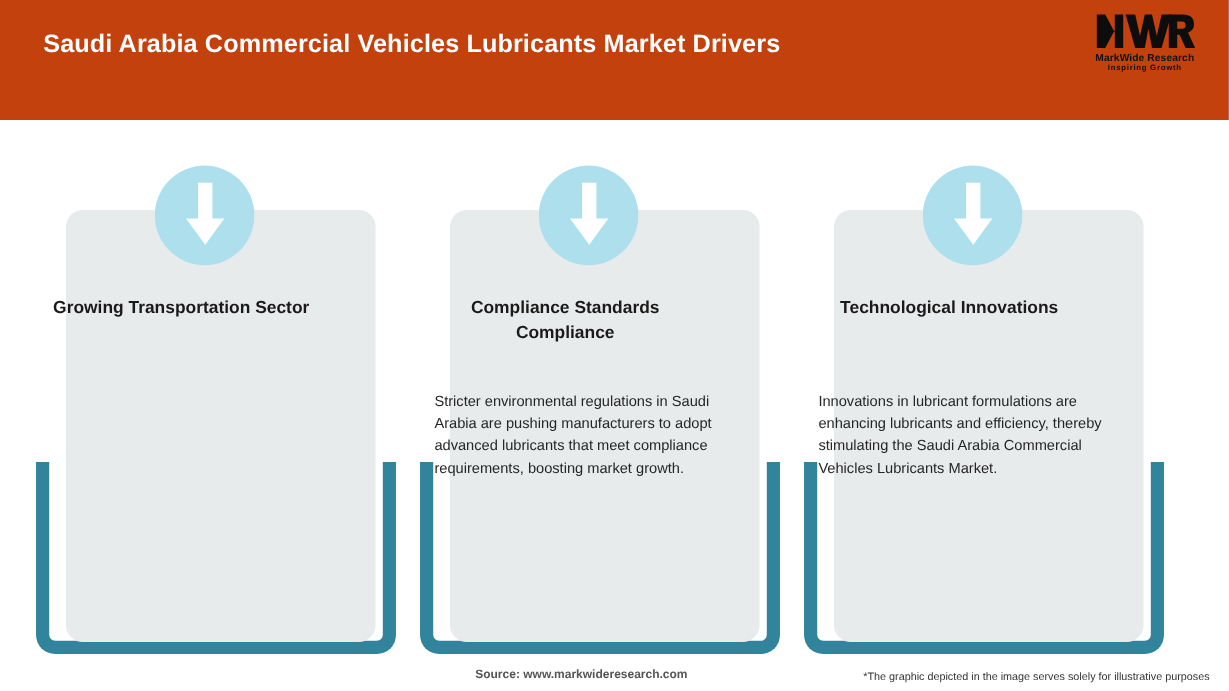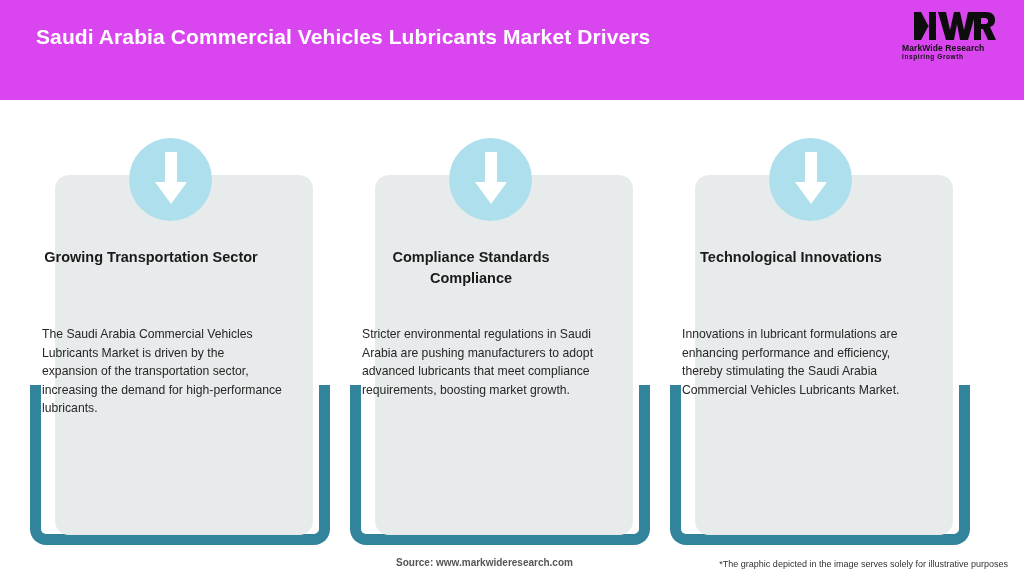--- a/index.html
+++ b/index.html
@@ -15,41 +15,42 @@
     position: relative;
   }
 
   
   .header {
     position: absolute;
     left: 0;
     top: 0;
     width: 1024px;
     height: 100px;
-    background: #d946ef;
+    background: #c2410c;
     box-sizing: border-box;
   }
   .header-title {
     position: absolute;
     left: 36px;
     top: 25px;
     font-size: 21px;
     font-weight: bold;
     color: #ffffff;
     letter-spacing: 0.1px;
     white-space: nowrap;
   }
 
   
   .logo {
     position: absolute;
     right: 18px;
     top: 8px;
     width: 104px;
     height: 62px;
+    text-align: center;
   }
   .logo-mark {
     display: block;
     margin: 0 auto;
   }
   .logo-name {
     font-size: 8.5px;
     font-weight: bold;
     color: #111111;
     letter-spacing: 0.1px;
@@ -186,21 +187,20 @@
 
   <div class="card-wrap c0">
     <div class="bracket"></div>
     <div class="panel"></div>
     <div class="circle">
       <svg width="36" height="54" viewBox="0 0 36 54">
         <path d="M12 0 L24 0 L24 30 L34 30 L18 52 L2 30 L12 30 Z" fill="#ffffff"></path>
       </svg>
     </div>
     <div class="card-heading">Growing Transportation Sector</div>
-    <div class="card-body">The Saudi Arabia Commercial Vehicles Lubricants Market is driven by the expansion of the transportation sector, increasing the demand for high-performance lubricants.</div>
   </div>
 
   <div class="card-wrap c1">
     <div class="bracket"></div>
     <div class="panel"></div>
     <div class="circle">
       <svg width="36" height="54" viewBox="0 0 36 54">
         <path d="M12 0 L24 0 L24 30 L34 30 L18 52 L2 30 L12 30 Z" fill="#ffffff"></path>
       </svg>
     </div>
@@ -210,19 +210,19 @@
 
   <div class="card-wrap c2">
     <div class="bracket"></div>
     <div class="panel"></div>
     <div class="circle">
       <svg width="36" height="54" viewBox="0 0 36 54">
         <path d="M12 0 L24 0 L24 30 L34 30 L18 52 L2 30 L12 30 Z" fill="#ffffff"></path>
       </svg>
     </div>
     <div class="card-heading">Technological Innovations</div>
-    <div class="card-body">Innovations in lubricant formulations are enhancing performance and efficiency, thereby stimulating the Saudi Arabia Commercial Vehicles Lubricants Market.</div>
+    <div class="card-body">Innovations in lubricant formulations are enhancing lubricants and efficiency, thereby stimulating the Saudi Arabia Commercial Vehicles Lubricants Market.</div>
   </div>
 
 </div>
 
 <div class="footer-source">Source: www.markwideresearch.com</div>
 <div class="footer-note">*The graphic depicted in the image serves solely for illustrative purposes</div>
 
 </body></html>

